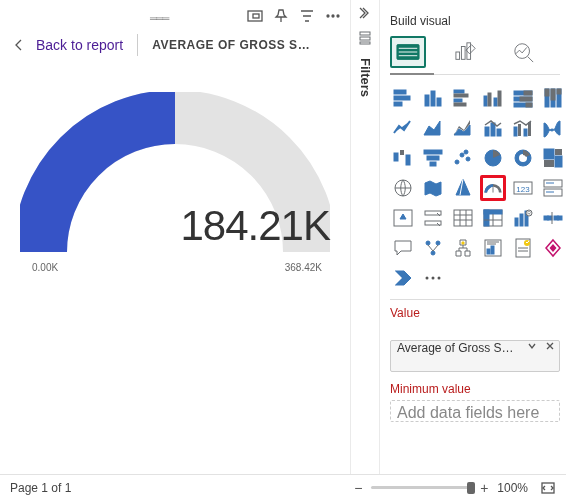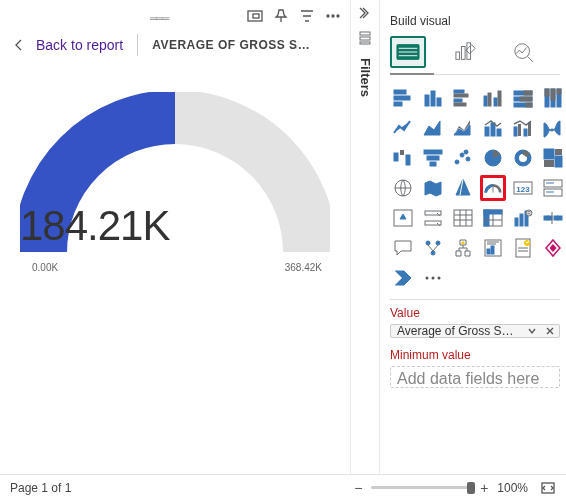--- a/index.html
+++ b/index.html
@@ -11,21 +11,21 @@
   .ticon svg { width: 16px; height: 16px; stroke: #555; fill: none; stroke-width: 1.3; }
   .crumb { display: flex; align-items: center; padding: 6px 10px 10px 12px; gap: 10px; }
   .back-caret { width: 14px; height: 14px; }
   .back-caret svg { stroke: #555; fill: none; stroke-width: 1.3; }
   .back-text { color: #4c1d95; font-size: 14px; cursor: pointer; }
   .divider { width: 1px; height: 22px; background: #ccc; margin: 0 4px; }
   .title { font-size: 12px; font-weight: 600; letter-spacing: .5px; color: #444; white-space: nowrap; overflow: hidden; text-overflow: ellipsis; max-width: 160px; }
   .gauge-wrap { padding: 26px 16px 0 16px; }
   .gauge { position: relative; width: 310px; height: 200px; margin: 0 auto; }
   .gauge svg { width: 310px; height: 180px; }
-  .gauge-value { position: absolute; left: 0; right: 0; top: 110px; text-align: left; font-size: 42px; font-weight: 300; color: #333; letter-spacing: -1px; }
+  .gauge-value { position: absolute; left: 0; right: 0; top: 110px; text-align: right; font-size: 42px; font-weight: 300; color: #333; letter-spacing: -1px; }
   .gauge-min, .gauge-max { position: absolute; top: 170px; font-size: 10px; color: #666; }
   .gauge-min { left: 12px; }
   .gauge-max { right: 8px; }
   .filters-rail { position: absolute; left: 350px; top: 0; width: 30px; height: 474px; border-left: 1px solid #eaeaea; border-right: 1px solid #eaeaea; display: flex; flex-direction: column; align-items: center; padding-top: 6px; gap: 10px; }
   .filters-rail .chev { width: 14px; height: 14px; cursor: pointer; }
   .filters-rail .chev svg { stroke: #555; fill: none; stroke-width: 1.3; }
   .filters-rail .fi { width: 16px; height: 16px; }
   .filters-label { writing-mode: vertical-rl; font-size: 13px; font-weight: 600; color: #333; margin-top: 2px; }
   .vis { position: absolute; left: 380px; top: 0; width: 186px; height: 500px; padding: 6px 6px 0 10px; }
   .vis-head { display: flex; align-items: center; justify-content: space-between; }
@@ -33,26 +33,26 @@
   .vis-expand { width: 14px; height: 14px; cursor: pointer; }
   .vis-expand svg { stroke: #555; fill: none; stroke-width: 1.3; }
   .vis-sub { font-size: 12px; color: #333; margin-top: 8px; }
   .vis-tabs { display: flex; gap: 22px; margin-top: 8px; align-items: center; }
   .vis-tab { width: 36px; height: 32px; display: flex; align-items: center; justify-content: center; cursor: pointer; }
   .vis-tab.active { border: 2px solid #117865; border-radius: 2px; background: #e8f3f1; }
   .vis-tab svg { width: 24px; height: 22px; }
   .tab-underline { height: 1px; background: #ddd; margin-top: 6px; position: relative; }
   .tab-underline::before { content: ""; position: absolute; left: 0; top: -1px; width: 44px; height: 2px; background: #888; }
   .viz-grid { display: grid; grid-template-columns: repeat(6, 26px); grid-auto-rows: 26px; gap: 4px 4px; margin-top: 10px; }
-  .viz-cell { display: flex; align-items: center; justify-content: center; cursor: pointer; border-radius: 2px; font-weight: bold; }
+  .viz-cell { display: flex; align-items: center; justify-content: center; cursor: pointer; border-radius: 2px; }
   .viz-cell svg { width: 22px; height: 22px; }
   .viz-cell.hl { border: 3px solid #e81123; }
   .vhr { height: 1px; background: #ddd; margin: 8px 0 6px 0; }
   .section-label { font-size: 12px; color: #b91c1c; margin-top: 4px; }
-  .pill { display: flex; align-items: center; border: 1px solid #ccc; background: #f5f5f5; border-radius: 2px; height: 14px; margin-top: 4px; font-size: 12px; }
+  .pill { display: flex; align-items: flex-start; border: 1px solid #ccc; background: #f5f5f5; border-radius: 2px; height: 32px; margin-top: 20px; font-size: 12px; }
   .pill-text { flex: 1; padding: 0 6px; white-space: nowrap; overflow: hidden; text-overflow: ellipsis; }
   .pill-icn { width: 18px; display: flex; align-items: center; justify-content: center; cursor: pointer; }
   .pill-icn svg { width: 10px; height: 10px; stroke: #555; fill: none; stroke-width: 1.3; }
   .placeholder { border: 1px dashed #ccc; height: 22px; margin-top: 4px; font-size: 16px; color: #888; padding: 3px 6px; border-radius: 2px; }
   .footer { position: absolute; left: 0; right: 0; bottom: 0; height: 26px; border-top: 1px solid #e2e2e2; display: flex; align-items: center; font-size: 12px; color: #444; padding: 0 10px; }
   .footer-spacer { flex: 1; }
   .zoom { display: flex; align-items: center; gap: 6px; }
   .zoom-btn { width: 14px; height: 14px; display: flex; align-items: center; justify-content: center; cursor: pointer; font-size: 14px; color: #555; }
   .zoom-track { width: 100px; height: 3px; background: #ccc; position: relative; border-radius: 2px; }
   .zoom-thumb { position: absolute; left: 96px; top: -4px; width: 8px; height: 12px; background: #666; border-radius: 2px; }

